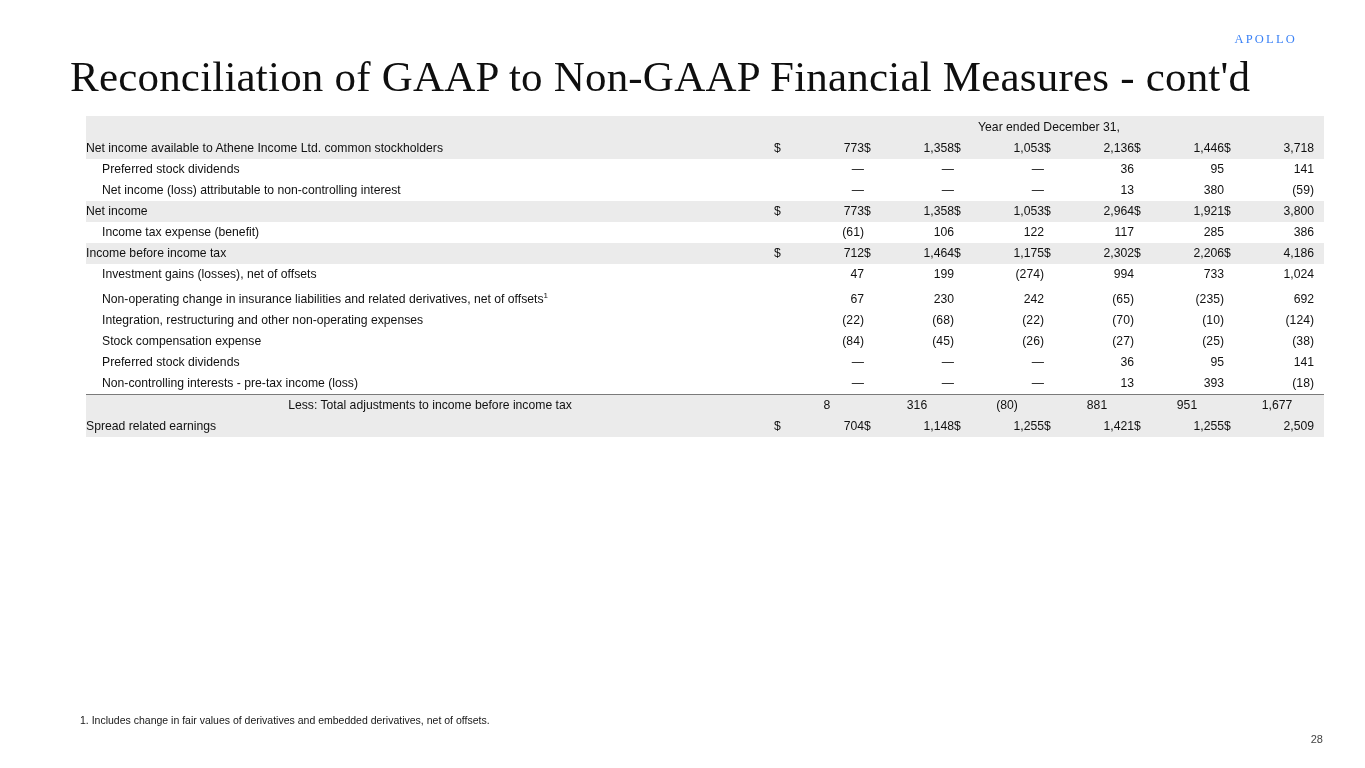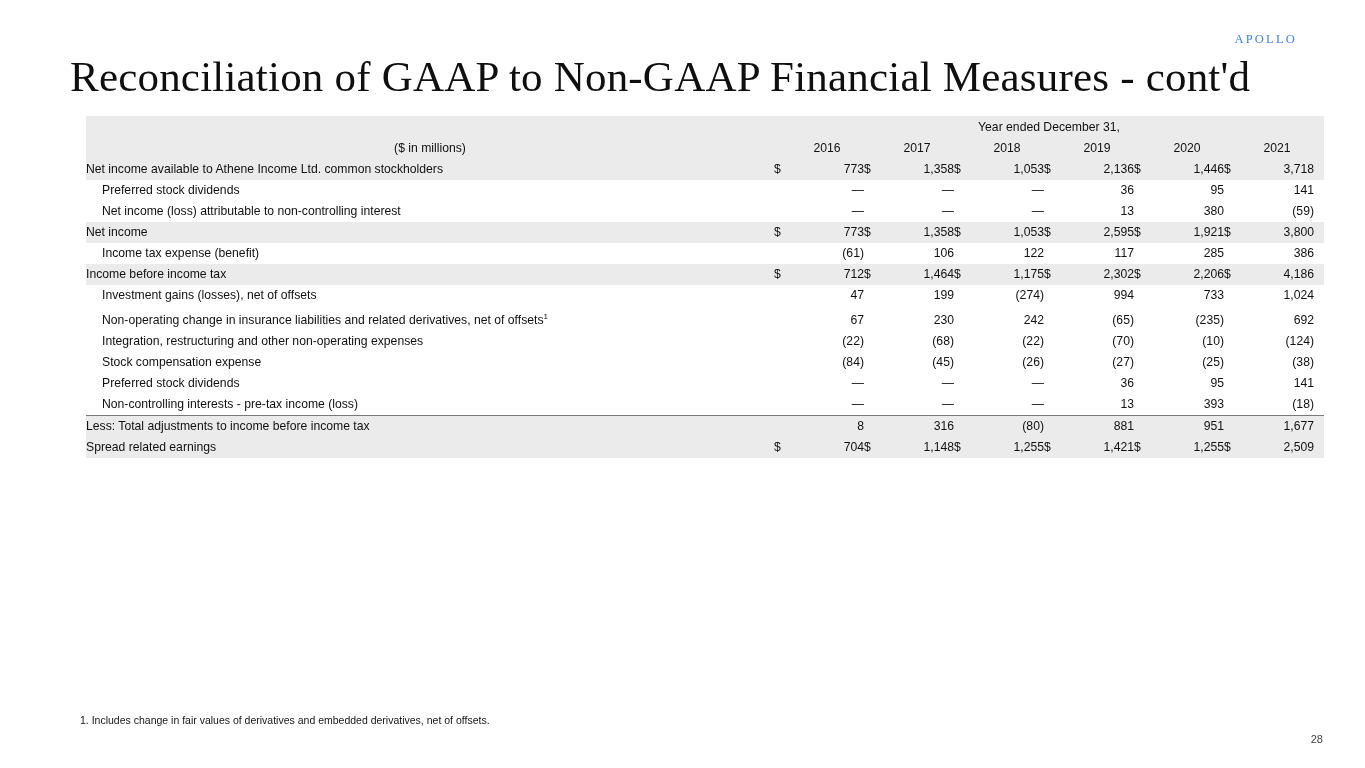--- a/index.html
+++ b/index.html
@@ -111,20 +111,21 @@
     font-size: 12.2px;
     color: #111;
   }
   .spanhead {
     text-align: center;
     font-size: 12.2px;
     color: #111;
   }
   .topline td {
     border-top: 1px solid #7a7a7a;
+    text-align: center;
   }
   .units {
     padding-left: 10px;
     font-size: 12.2px;
   }
   sup {
     font-size: 8px;
     vertical-align: super;
   }
   .footnote {
@@ -151,35 +152,20 @@
 
   <div class="title">Reconciliation of GAAP to Non-GAAP Financial Measures - cont'd</div>
 
   <div class="table-wrap">
     <table class="fin">
       <tbody>
         <tr class="header-top">
           <td class="label-cell"></td>
           <td class="spanhead" colspan="12">Year ended December 31,</td>
         </tr>
-        <tr class="header-years">
-          <td class="units">($ in millions)</td>
-          <td class="cur"></td>
-          <td class="num yearcell">2016</td>
-          <td class="cur"></td>
-          <td class="num yearcell">2017</td>
-          <td class="cur"></td>
-          <td class="num yearcell">2018</td>
-          <td class="cur"></td>
-          <td class="num yearcell">2019</td>
-          <td class="cur"></td>
-          <td class="num yearcell">2020</td>
-          <td class="cur"></td>
-          <td class="num yearcell last">2021</td>
-        </tr>
       <tr class="data-row row-shade bold">
             <td class="label-cell">Net income available to Athene Income Ltd. common stockholders</td>
             <td class="cur bold">$</td>
             <td class="num bold">773</td>
             <td class="cur bold">$</td>
             <td class="num bold">1,358</td>
             <td class="cur bold">$</td>
             <td class="num bold">1,053</td>
             <td class="cur bold">$</td>
             <td class="num bold">2,136</td>
@@ -220,21 +206,21 @@
           </tr>
           <tr class="data-row row-shade bold">
             <td class="label-cell">Net income</td>
             <td class="cur bold">$</td>
             <td class="num bold">773</td>
             <td class="cur bold">$</td>
             <td class="num bold">1,358</td>
             <td class="cur bold">$</td>
             <td class="num bold">1,053</td>
             <td class="cur bold">$</td>
-            <td class="num bold">2,595</td>
+            <td class="num bold">2,964</td>
             <td class="cur bold">$</td>
             <td class="num bold">1,921</td>
             <td class="cur bold">$</td>
             <td class="num last bold">3,800</td>
           </tr>
           <tr class="data-row row-plain">
             <td class="label-cell indent">Income tax expense (benefit)</td>
             <td class="cur"></td>
             <td class="num">(61)</td>
             <td class="cur"></td>

